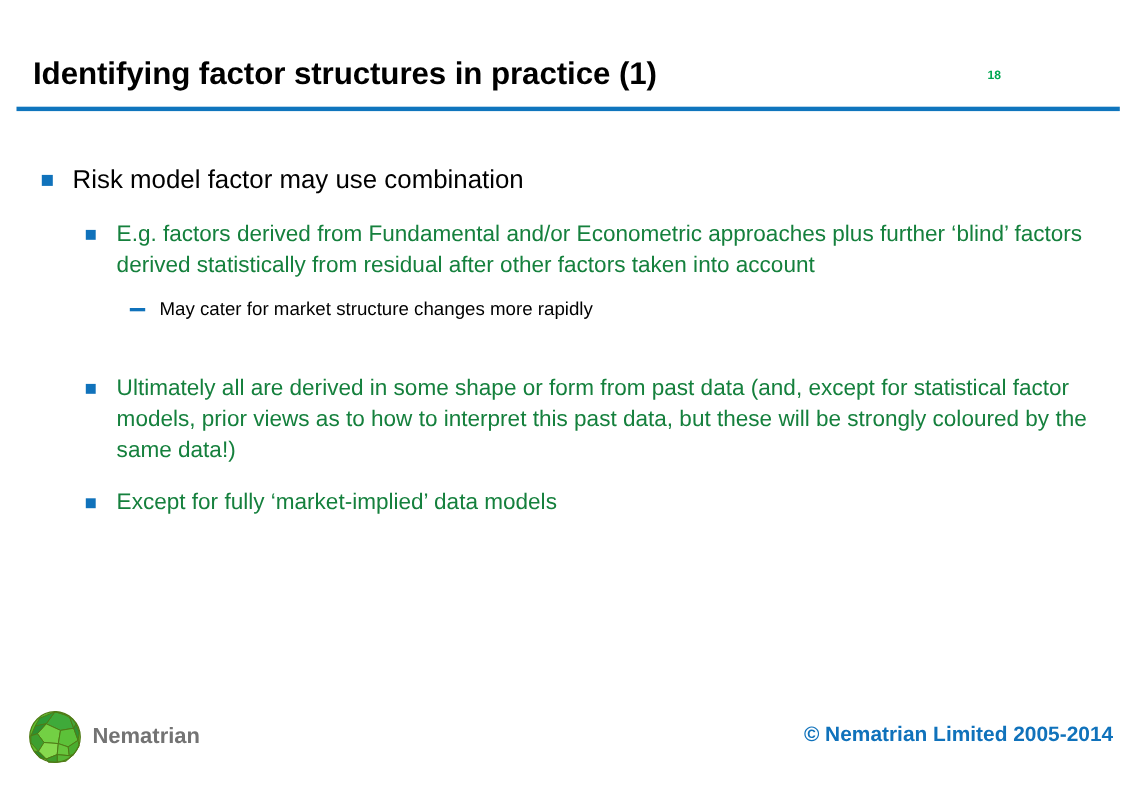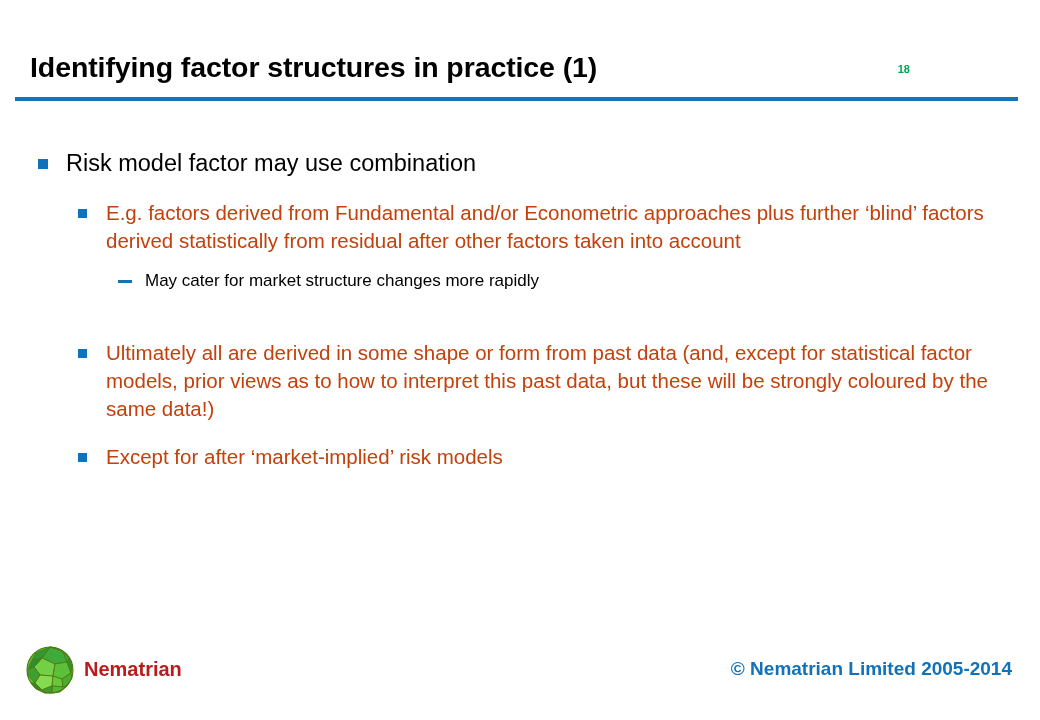--- a/index.html
+++ b/index.html
@@ -92,21 +92,21 @@
     height: 10px;
     background: #1072bb;
   }
 
   
   .lvl2 {
     padding-left: 106px;
     padding-right: 45px;
     font-size: 20.5px;
     line-height: 28px;
-    color: #c2410c;
+    color: #15803d;
   }
   .lvl2 > .marker {
     left: 78px;
     top: 10px;
     width: 9px;
     height: 9px;
     background: #1072bb;
   }
 
   
@@ -143,21 +143,21 @@
     width: 56px;
     height: 56px;
   }
   .logo-wrap svg { display: block; }
   .brand-name {
     position: absolute;
     left: 84px;
     top: 22px;
     font-size: 20px;
     font-weight: bold;
-    color: #b91c1c;
+    color: #737373;
     line-height: 26px;
   }
   .copyright {
     position: absolute;
     right: 28px;
     top: 22px;
     font-size: 19px;
     font-weight: bold;
     color: #1072bb;
     line-height: 26px;
@@ -203,21 +203,21 @@
 
     <div class="bullet lvl2">
       <span class="marker"></span>
       <span>Ultimately all are derived in some shape or form from past data (and, except for statistical factor models, prior views as to how to interpret this past data, but these will be strongly coloured by the same data!)</span>
     </div>
 
     <div class="sp-m"></div>
 
     <div class="bullet lvl2">
       <span class="marker"></span>
-      <span>Except for after ‘market-implied’ risk models</span>
+      <span>Except for fully ‘market-implied’ data models</span>
     </div>
 
   </div>
 
   <div class="footer">
 
     <div class="logo-wrap">
       <svg width="56" height="56" viewBox="0 0 56 56" aria-hidden="true">
         <g stroke="#4f7a16" stroke-width="0.9" stroke-linejoin="round">
           <circle cx="28" cy="28" r="23" fill="#5fbf2f" stroke="none"></circle>

